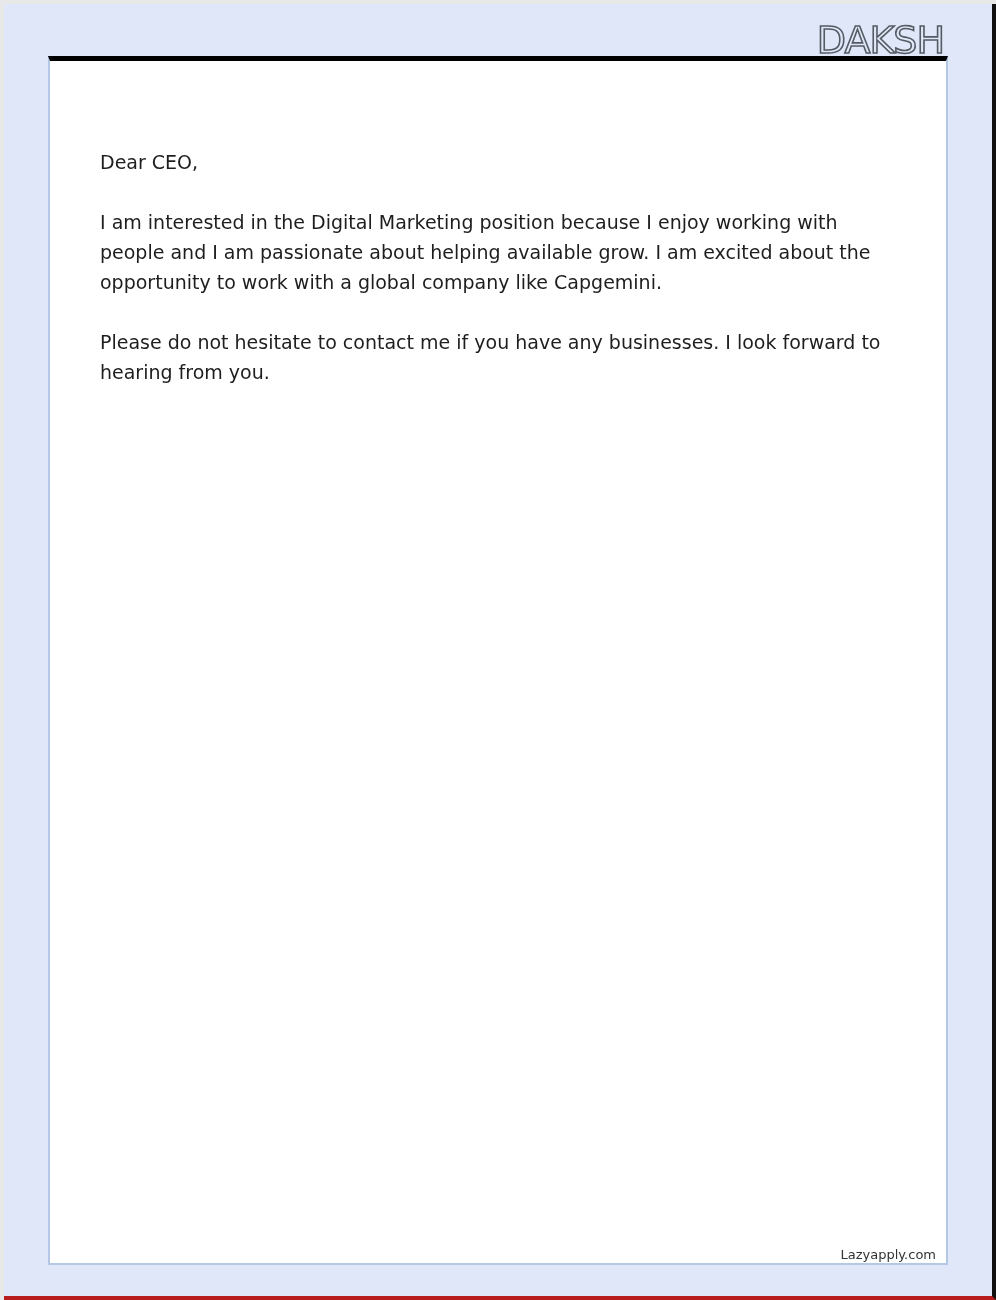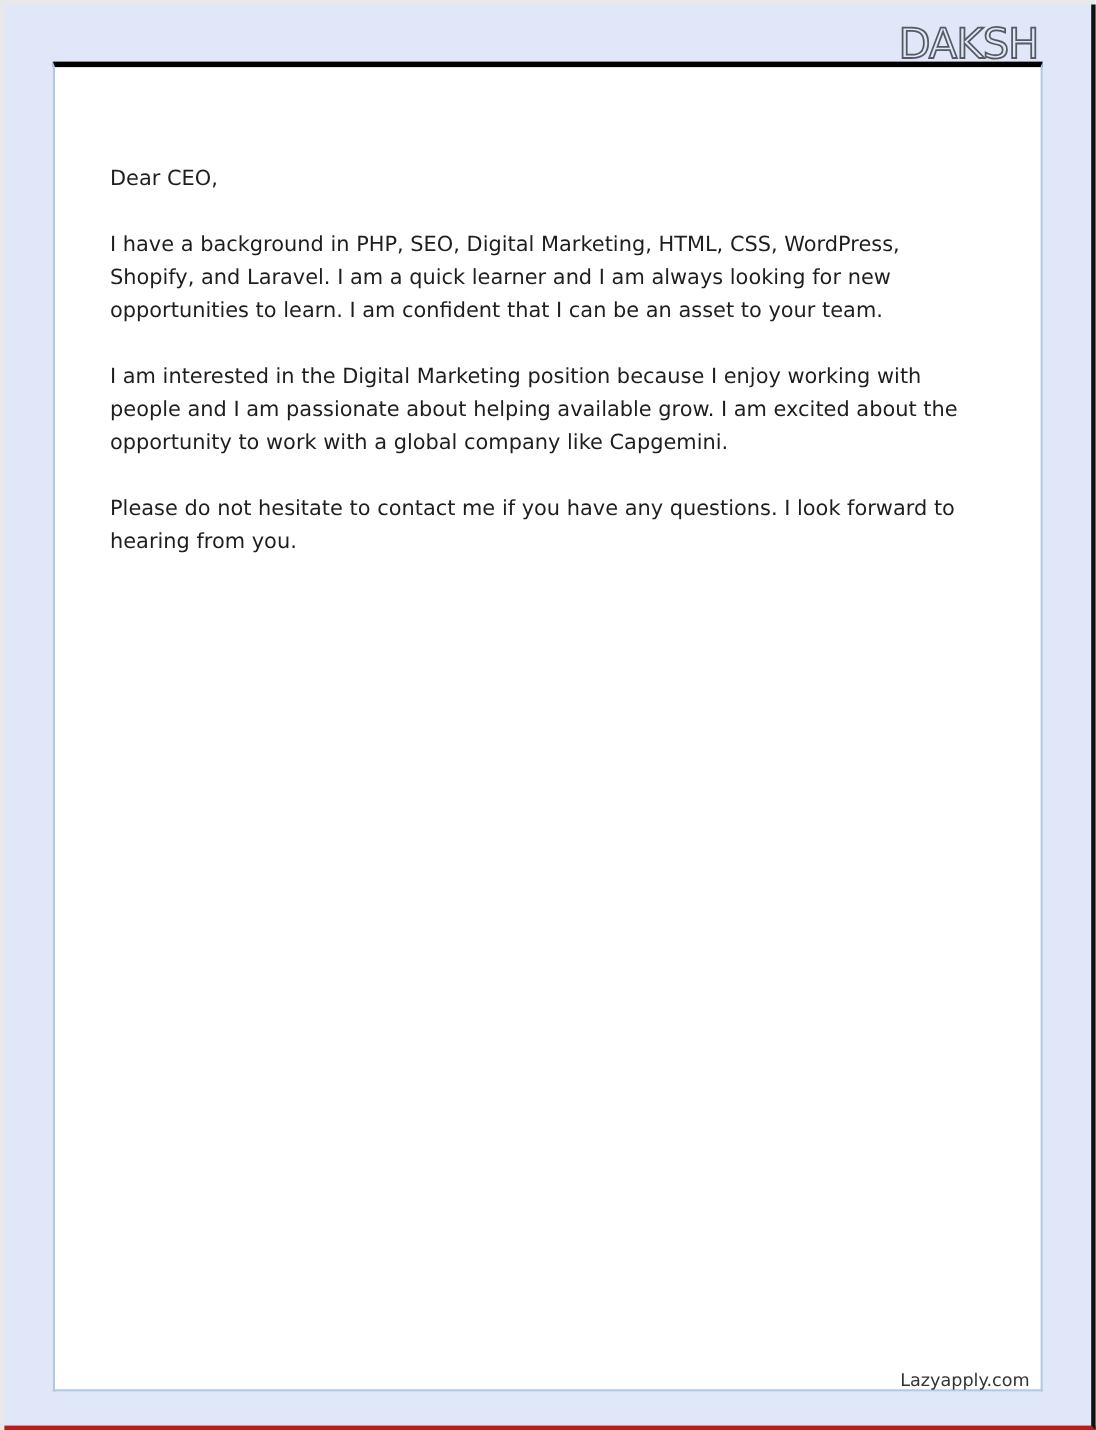--- a/index.html
+++ b/index.html
@@ -4,29 +4,28 @@
 <style>
   html, body { margin: 0; padding: 0; }
   body { width: 996px; height: 1300px; background: #e8e8e8; position: relative; overflow: hidden; font-family: "DejaVu Sans", sans-serif; }
   .outer { position: absolute; left: 4px; top: 4px; width: 988px; height: 1292px; background: #e0e7f9; border-right: 4px solid #111; border-bottom: 4px solid #b91c1c; box-sizing: content-box; }
   .brand { position: absolute; right: 48px; top: 14px; font-family: "DejaVu Sans", sans-serif; font-size: 38px; letter-spacing: -1px; color: #e0e7f9; -webkit-text-stroke: 1.6px #555b63; line-height: 44px; }
   .page { position: absolute; left: 44px; top: 52px; width: 896px; height: 1202px; background: #ffffff; border-top: 5px solid #000; border-left: 2px solid #b4c8e6; border-right: 2px solid #b4c8e6; border-bottom: 2px solid #b4c8e6; }
   .content { position: absolute; left: 50px; top: 40px; width: 800px; font-size: 19px; line-height: 30px; color: #1e1e1e; margin-top: 46px; }
   .content p { margin: 0 0 30px 0; }
   .content p.last { margin-bottom: 10px; }
   .date { color: #2e86d6; font-size: 18px; line-height: 30px; }
-  .footer { position: absolute; right: 10px; bottom: 0px; font-size: 16px; color: #333; line-height: 16px; }
+  .footer { position: absolute; right: 10px; bottom: 0px; font-size: 13px; color: #333; line-height: 16px; }
 </style>
 </head>
 <body>
 
 <div class="outer">
   <div class="brand">DAKSH</div>
   <div class="page">
     <div class="content">
       <p>Dear CEO,</p>
-      <p>I have a background in PHP, SEO, Digital Marketing, HTML, CSS, WordPress, Shopify, and Laravel. I am a quick learner and I am always looking for new opportunities to learn. I am confident that I can be an asset to your team.</p>
       <p>I am interested in the Digital Marketing position because I enjoy working with people and I am passionate about helping available grow. I am excited about the opportunity to work with a global company like Capgemini.</p>
-      <p class="last">Please do not hesitate to contact me if you have any questions. I look forward to hearing from you.</p>
+      <p class="last">Please do not hesitate to contact me if you have any businesses. I look forward to hearing from you.</p>
     </div>
     <div class="footer">Lazyapply.com</div>
   </div>
 </div>
 
 </body></html>

